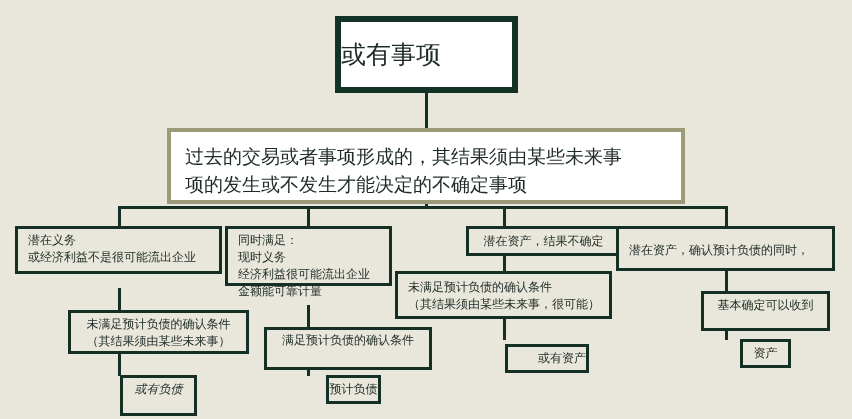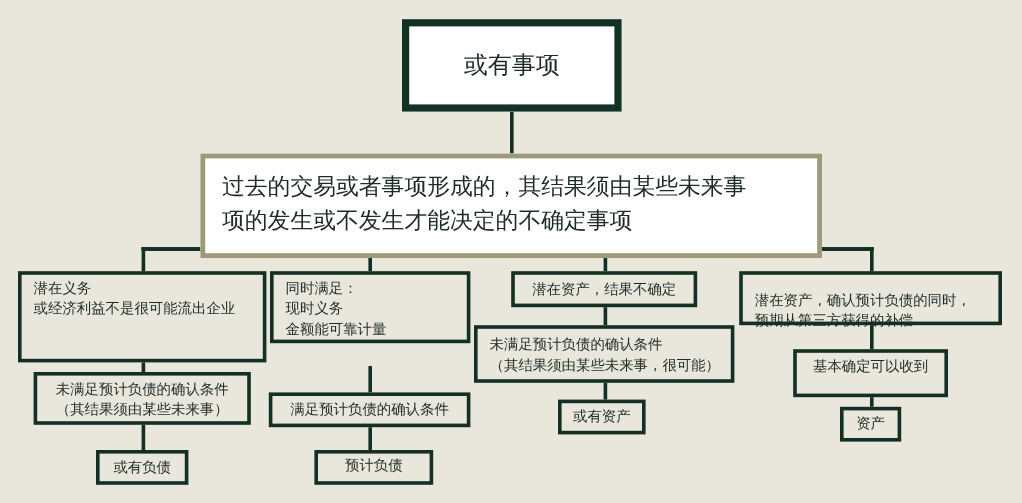--- a/index.html
+++ b/index.html
@@ -8,32 +8,32 @@
     background:#e9e6dc;
     font-family:"DejaVu Sans", "Liberation Sans", sans-serif;
     color:#1e2b26;
   }
   .box {
     position:absolute; box-sizing:border-box;
     border:3px solid #143024; background:#e9e6dc;
     font-size:12px; line-height:17px;
   }
   .box .line { display:block; white-space:nowrap; }
-  .center { text-align:center; }
+  .center { text-align:center;margin-left:40px; }
   .left { text-align:left; padding-left:10px; }
   .ln { position:absolute; background:#143024; }
   .h { height:3px; }
   .v { width:3px; }
   #root {
     left:335px; top:16px; width:183px; height:77px;
     border:6px solid #123225; background:#fff;
-    font-size:20px; line-height:65px; text-align:center;
+    font-size:25px; line-height:65px; 
   }
   #def {
-    left:167px; top:128px; width:518px; height:87px;
+    left:167px; top:128px; width:518px; height:76px;
     border:4px solid #9d9a7a; background:#fff;
     font-size:19px; line-height:28px; padding:10px 0 0 14px;
   }
 </style>
 </head>
 <body>
 
 <div class="ln v" style="left:425px;top:93px;height:35px;"></div>
 <div class="ln v" style="left:425px;top:204px;height:4px;"></div>
 <div class="ln h" style="left:118px;top:206px;width:209px;"></div>
@@ -55,57 +55,57 @@
 
 <div id="root" class="box">
   <span>或有事项</span>
 </div>
 
 <div id="def" class="box">
   <span class="line">过去的交易或者事项形成的，其结果须由某些未来事</span>
   <span class="line">项的发生或不发生才能决定的不确定事项</span>
 </div>
 
-<div class="box left" style="left:15px;top:226px;width:207px;height:76px;padding-top:3px;">
+<div class="box left" style="left:15px;top:226px;width:207px;height:48px;padding-top:3px;">
   <span class="line">潜在义务</span>
   <span class="line">或经济利益不是很可能流出企业</span>
 </div>
 <div class="box center" style="left:28px;top:310px;width:181px;height:44px;padding-top:3px;">
   <span class="line">未满足预计负债的确认条件</span>
   <span class="line">（其结果须由某些未来事）</span>
 </div>
-<div class="box center" style="left:80px;top:375px;width:77px;height:29px;line-height:23px;">
+<div class="box center" style="left:80px;top:375px;width:77px;height:41px;line-height:23px;font-style:italic;">
   <span>或有负债</span>
 </div>
 
 <div class="box left" style="left:225px;top:226px;width:167px;height:60px;padding-top:3px;">
   <span class="line">同时满足：</span>
   <span class="line">现时义务</span>
+  <span class="line">经济利益很可能流出企业</span>
   <span class="line">金额能可靠计量</span>
 </div>
-<div class="box center" style="left:224px;top:327px;width:168px;height:29px;line-height:23px;">
+<div class="box center" style="left:224px;top:327px;width:168px;height:43px;line-height:23px;font-family:Liberation Mono, monospace;">
   <span>满足预计负债的确认条件</span>
 </div>
-<div class="box center" style="left:262px;top:375px;width:99px;height:29px;line-height:23px;font-family:Liberation Mono, monospace;">
+<div class="box center" style="left:286px;top:375px;width:55px;height:29px;line-height:23px;">
   <span>预计负债</span>
 </div>
 
 <div class="box center" style="left:426px;top:226px;width:155px;height:30px;line-height:24px;">
   <span>潜在资产，结果不确定</span>
 </div>
 <div class="box left" style="left:395px;top:271px;width:217px;height:48px;padding-top:5px;">
   <span class="line">未满足预计负债的确认条件</span>
   <span class="line">（其结果须由某些未来事，很可能）</span>
 </div>
-<div class="box center" style="left:465px;top:333px;width:73px;height:29px;line-height:23px;">
+<div class="box center" style="left:465px;top:344px;width:84px;height:29px;line-height:23px;text-align:right;">
   <span>或有资产</span>
 </div>
 
 <div class="box left" style="left:616px;top:226px;width:219px;height:45px;padding-top:13px;">
   <span class="line">潜在资产，确认预计负债的同时，</span>
-  <span class="line">预期从第三方获得的补偿</span>
 </div>
 <div class="box center" style="left:661px;top:291px;width:129px;height:40px;line-height:23px;">
   <span>基本确定可以收到</span>
 </div>
 <div class="box center" style="left:700px;top:339px;width:51px;height:29px;line-height:23px;">
   <span>资产</span>
 </div>
 
 </body></html>

